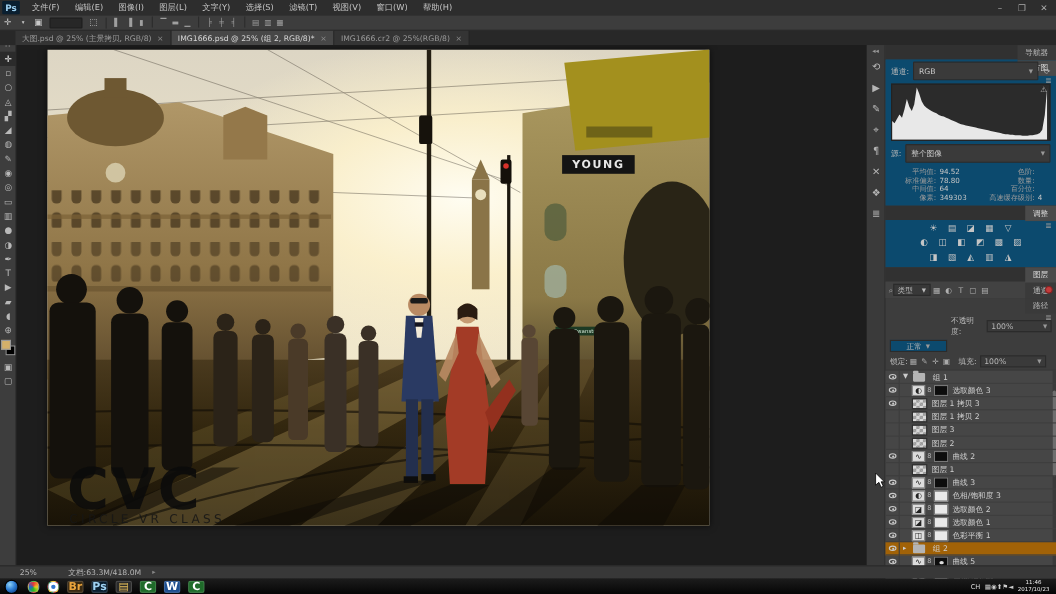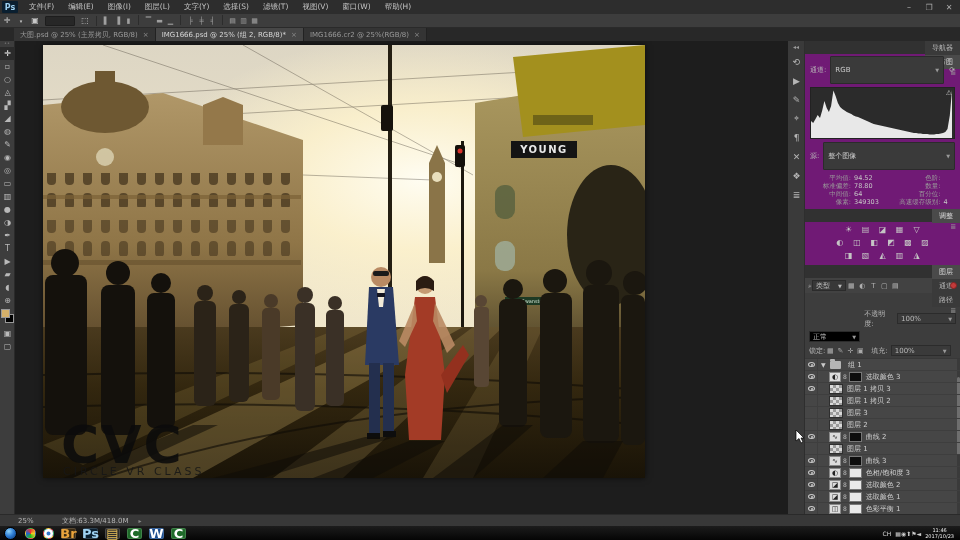--- a/index.html
+++ b/index.html
@@ -51,25 +51,25 @@
   
   .dock { position:absolute; left:788px; top:0; width:172px; height:473px; background:#3d3d3d; }
   .dockstrip { position:absolute; left:0; top:0; width:17px; height:473px; background:#3a3a3a; border-right:1px solid #2e2e2e; }
   .dockstrip .chev { color:#999; font-size:6px; text-align:center; padding:2px 0; }
   .strip-ic { width:17px; height:19px; display:flex; align-items:center; justify-content:center; color:#b5b5b5; font-size:9px; }
   .panels { position:absolute; left:17px; top:0; width:155px; height:473px; }
   .panel-hdr { height:13px; background:#313131; display:flex; align-items:flex-end; font-size:7px; color:#bbb;flex-direction:column; }
   .p-tab { padding:2px 7px; background:#3a3a3a; }
   .p-tab.active { background:#4a4a4a; color:#ddd; }
   .p-menu { margin-left:auto; color:#999; font-size:7px; padding:0 4px; }
-  .panel-body { background:#701a75; }
+  .panel-body { background:#0c4a6e; }
 
   
   .row-line { display:flex; align-items:center; font-size:7px; color:#b8b8b8; padding:2px 5px; }
-  .mini-select { flex:1; height:28px; background:#3a3a3a; border:1px solid #2b2b2b; border-radius:1px;
+  .mini-select { flex:1; height:17px; background:#3a3a3a; border:1px solid #2b2b2b; border-radius:1px;
     display:flex; align-items:center; font-size:7px; color:#ccc; padding:0 4px; margin-left:4px; }
   .mini-select .car { margin-left:auto; font-size:5px; color:#999; }
   .hist-well { margin:1px 5px; height:52px; background:#2b2b2b; border:1px solid #222; position:relative; }
   .hist-well svg { position:absolute; left:0; top:0; }
   .hist-warn { position:absolute; right:2px; top:1px; color:#c9c9c9; font-size:7px; }
   .stats { display:flex; font-size:6.5px; color:#aaa; padding:2px 4px 3px; }
   .stats .col { flex:1; }
   .stats .srow { display:flex; justify-content:flex-start; line-height:8px; }
   .stats .sl { width:42px; text-align:right; margin-right:3px; color:#9a9a9a; }
   .stats .col2 .sl { width:58px; }
@@ -80,21 +80,21 @@
   .adj-rows { padding:1px 4px 3px; }
   .adj-row { display:flex; justify-content:center; }
   .adj-ic { width:17px; height:13px; display:flex; align-items:center; justify-content:center; color:#c5c5c5; font-size:8px; }
 
   
   .filter-row { display:flex; align-items:center; padding:2px 3px; font-size:7px; color:#bbb; background:#424242; }
   .filter-row .fsel { width:34px; height:11px; background:#383838; border:1px solid #2b2b2b; display:flex; align-items:center; padding:0 3px; font-size:7px; }
   .filter-ic { width:11px; height:11px; display:flex; align-items:center; justify-content:center; font-size:7px; color:#b0b0b0; }
   .f-toggle { margin-left:auto; width:7px; height:7px; border-radius:50%; background:#c23b3b; border:1px solid #822; }
   .blend-row { display:flex; align-items:center; padding:2px 4px; font-size:7px; color:#b8b8b8; }
-  .blend-sel { width:52px; height:11px; background:#000000; border:1px solid #2b2b2b; display:flex; align-items:center; padding:0 3px;margin-top:36px; }
+  .blend-sel { width:52px; height:11px; background:#0c4a6e; border:1px solid #2b2b2b; display:flex; align-items:center; padding:0 14px;margin-top:36px; }
   .blend-sel .car,.pct .car { margin-left:auto; font-size:5px; color:#999; }
   .pct { width:60px; height:11px; background:#3a3a3a; border:1px solid #2b2b2b; display:flex; align-items:center; padding:0 3px; margin-left:3px;gap:23px; }
   .lock-row { display:flex; align-items:center; padding:1px 4px 2px; font-size:7px; color:#b8b8b8; border-bottom:1px solid #383838; }
   .lock-ic { width:10px; height:10px; display:flex; align-items:center; justify-content:center; font-size:7px; color:#aaa; }
 
   .layer-list { position:relative; background:#464646; }
   .lrow { height:12px; display:flex; align-items:center; border-bottom:1px solid #3e3e3e; font-size:7px; color:#cfcfcf; position:relative; }
   .lrow.selected { background:#a16207; }
   .eye-cell { width:13px; height:12px; border-right:1px solid #3e3e3e; display:flex; align-items:center; justify-content:center; flex:none; }
   .eye { width:7px; height:5px; border:1px solid #c9c9c9; border-radius:50%; position:relative; }
@@ -126,21 +126,21 @@
   .status-zoom { margin-left:18px; width:30px; }
   .status-doc { margin-left:14px; }
   .status-arr { margin-left:10px; color:#888; font-size:6px; }
 
   
   .taskbar { position:absolute; left:0; top:526px; width:960px; height:14px;
     background:linear-gradient(#1c1c1c,#050505); display:flex; align-items:center; }
   .start-orb { width:13px; height:13px; border-radius:50%; margin:0 8px 0 4px;
     background:radial-gradient(circle at 35% 30%, #8fd3f7 0%, #2f7fd6 45%, #144a8f 80%); border:1px solid #000; }
   .task-ic { width:15px; height:11px; border-radius:2px; margin-right:7px; display:flex; align-items:center;
-    justify-content:center; font-size:13px; font-weight:bold; color:#fff; border:1px solid rgba(255,255,255,.15); }
+    justify-content:center; font-size:10px; font-weight:bold; color:#fff; border:1px solid rgba(255,255,255,.15); }
   .tray { margin-left:auto; display:flex; align-items:center; gap:4px; padding-right:6px; color:#ddd; font-size:6px; }
   .tray .clock { text-align:center; font-size:5px; line-height:6px; color:#eee; }
   .tray-ic { font-size:6px; color:#ccc; }
 
   
   .watermark { position:absolute; right:4px; top:488px; font-size:27px; color:#ffffff; opacity:.96;
     font-family:"DejaVu Sans",sans-serif; letter-spacing:0px; text-shadow:0 0 2px rgba(0,0,0,.35); z-index:50; }
 
   
   .cursor { position:absolute; left:795px; top:430px; z-index:60; }

